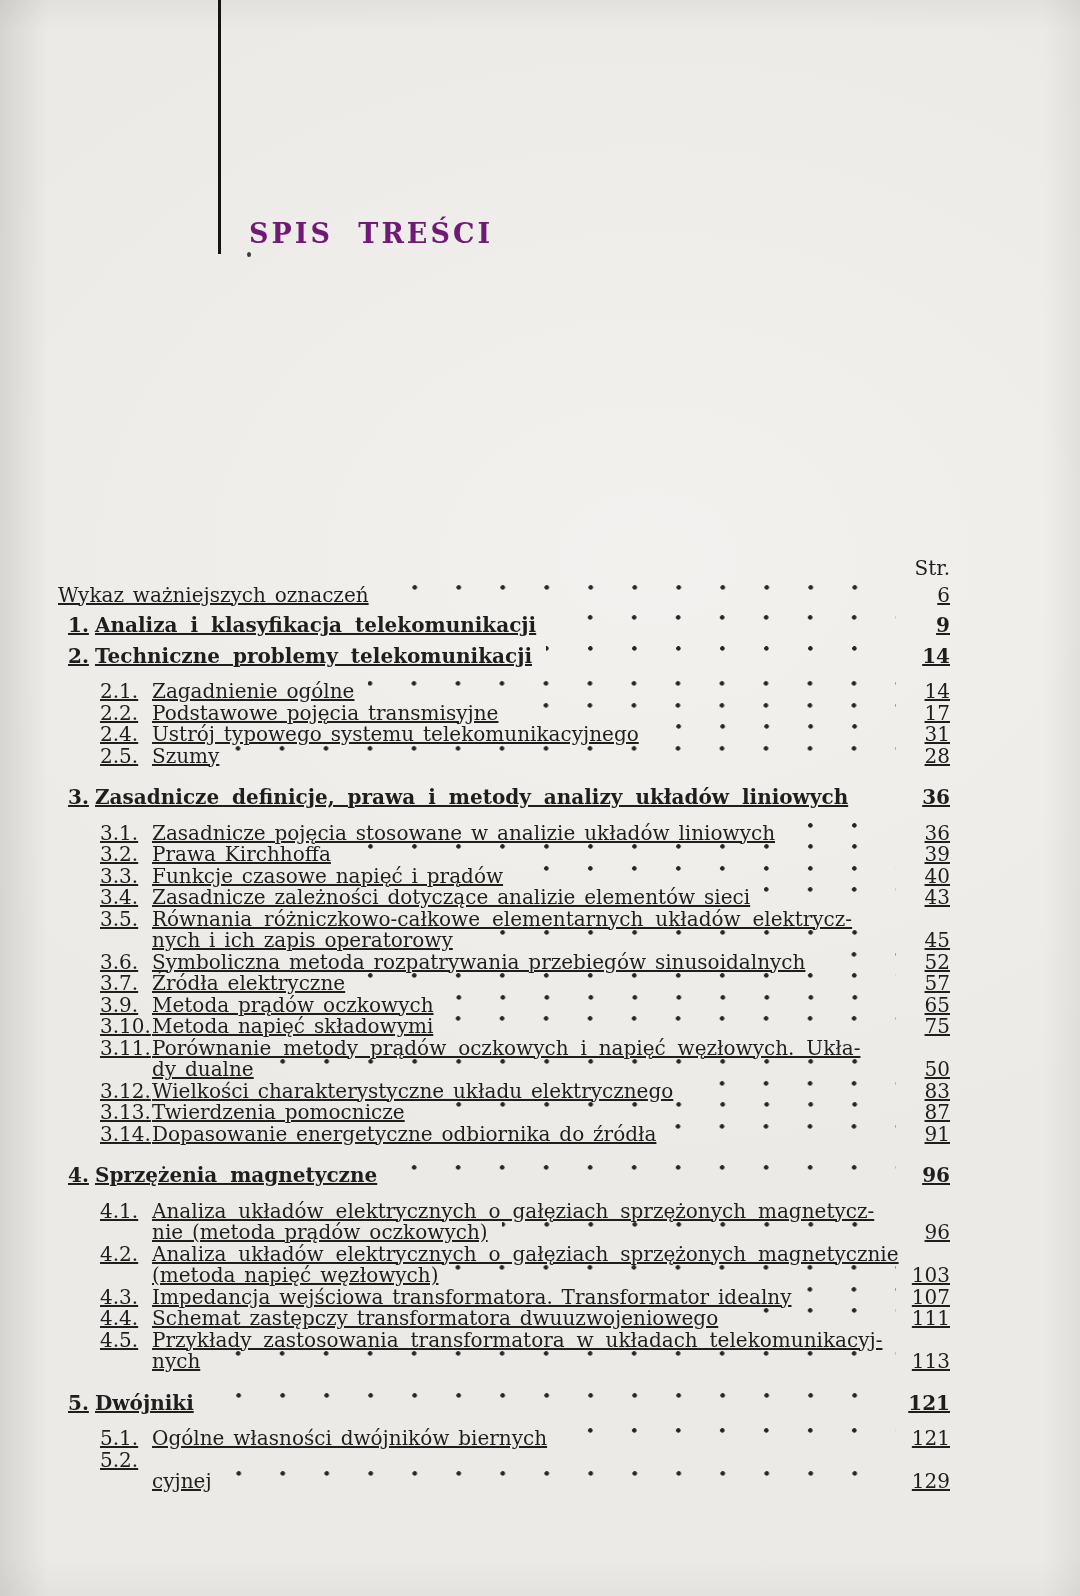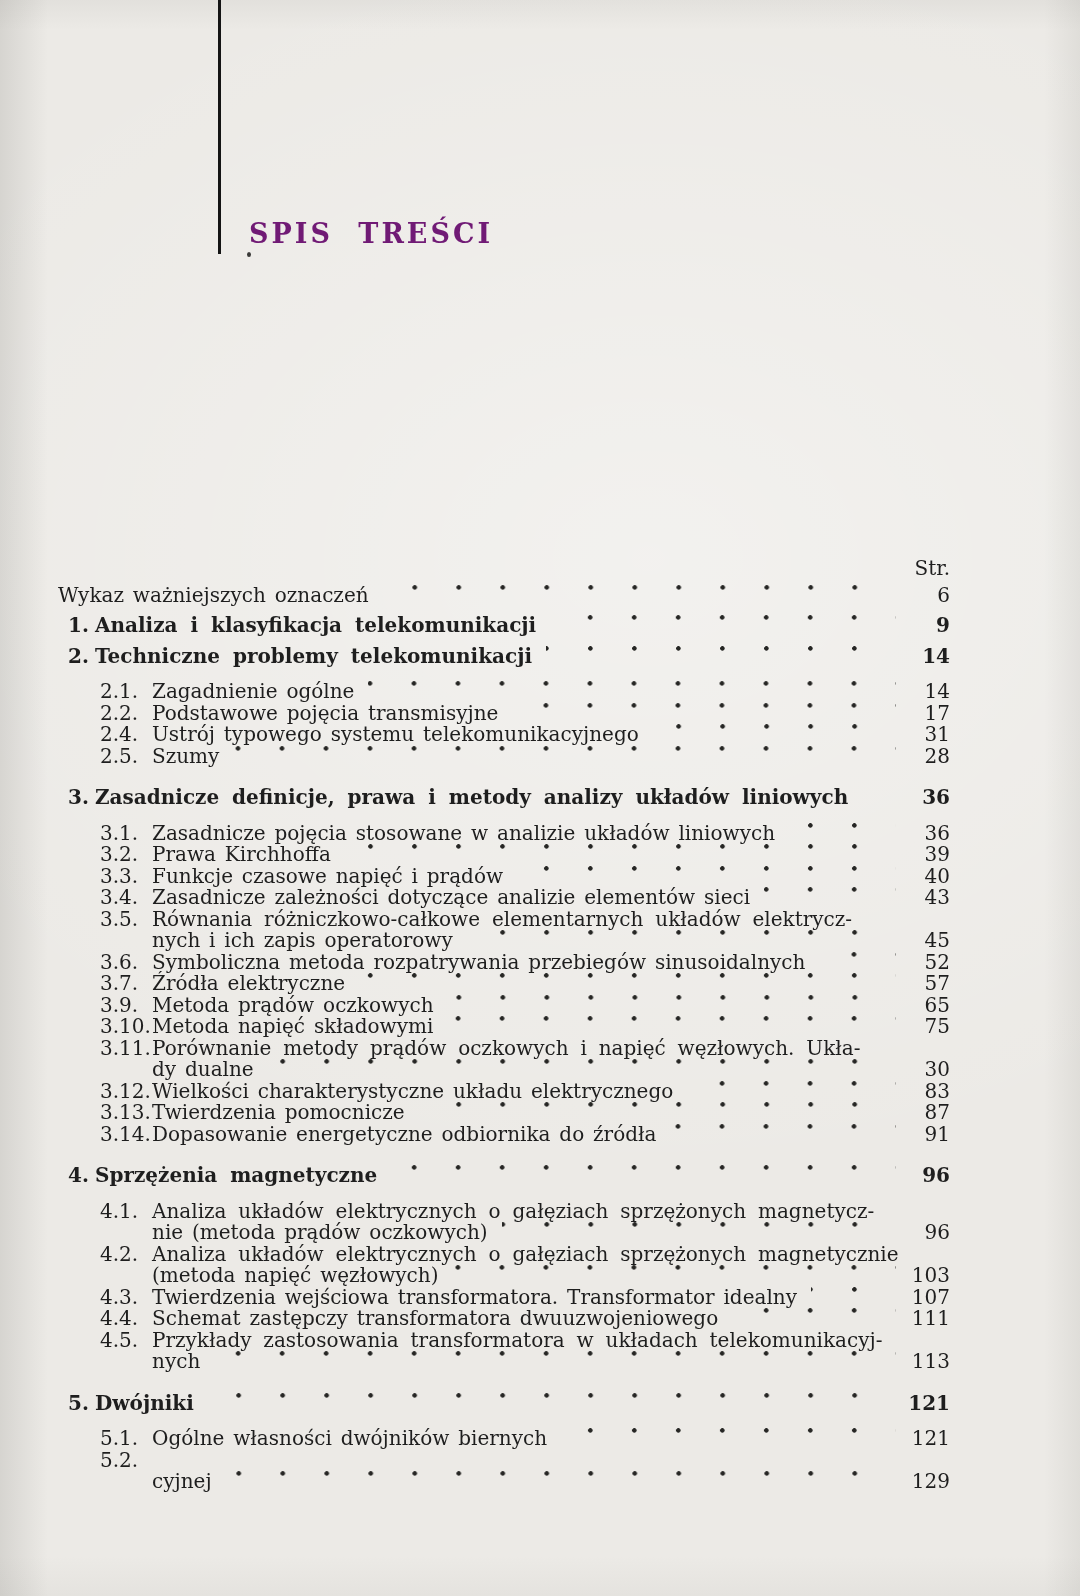--- a/index.html
+++ b/index.html
@@ -63,20 +63,21 @@
   .str-header {
     text-align: right;
     margin-bottom: 5px;
     line-height: 21.5px;
   }
   .row {
     display: flex;
     align-items: flex-start;
     line-height: 21.5px;
     white-space: nowrap;
+    text-decoration: underline;
   }
   .row .num { flex: 0 0 auto; }
   .row.chapter { font-weight: bold; word-spacing: 6px; }
   .row.chapter .num { margin-left: 10px; width: 27px; }
   .row.sub .num     { margin-left: 42px; width: 52px; }
   .row .label { flex: 0 0 auto; }
   .row.wrap-first .label { word-spacing: 5.5px; }
   .leader {
     flex: 1 1 auto;
     align-self: baseline;
@@ -214,21 +215,21 @@
           <span class="page-num">75</span>
         </div>
         <div class="row sub wrap-first">
           <span class="num">3.11.</span>
           <span class="label">Porównanie metody prądów oczkowych i napięć węzłowych. Ukła-</span>
         </div>
         <div class="row sub wrap-cont">
           <span class="num"></span>
           <span class="label">dy dualne</span>
           <span class="leader"></span>
-          <span class="page-num">30</span>
+          <span class="page-num">50</span>
         </div>
         <div class="row sub">
           <span class="num">3.12.</span>
           <span class="label">Wielkości charakterystyczne układu elektrycznego</span>
           <span class="leader"></span>
           <span class="page-num">83</span>
         </div>
         <div class="row sub">
           <span class="num">3.13.</span>
           <span class="label">Twierdzenia pomocnicze</span>
@@ -262,21 +263,21 @@
           <span class="label">Analiza układów elektrycznych o gałęziach sprzężonych magnetycznie</span>
         </div>
         <div class="row sub wrap-cont">
           <span class="num"></span>
           <span class="label">(metoda napięć węzłowych)</span>
           <span class="leader"></span>
           <span class="page-num">103</span>
         </div>
         <div class="row sub">
           <span class="num">4.3.</span>
-          <span class="label">Twierdzenia wejściowa transformatora. Transformator idealny</span>
+          <span class="label">Impedancja wejściowa transformatora. Transformator idealny</span>
           <span class="leader"></span>
           <span class="page-num">107</span>
         </div>
         <div class="row sub">
           <span class="num">4.4.</span>
           <span class="label">Schemat zastępczy transformatora dwuuzwojeniowego</span>
           <span class="leader"></span>
           <span class="page-num">111</span>
         </div>
         <div class="row sub wrap-first">

